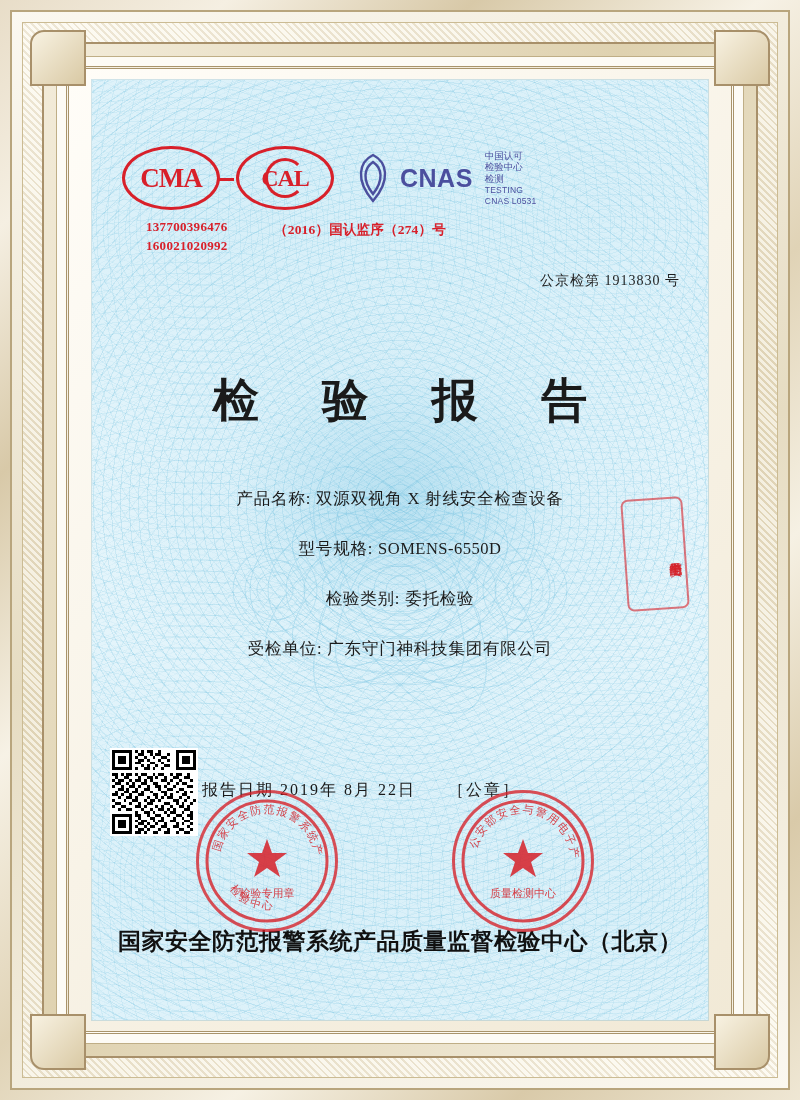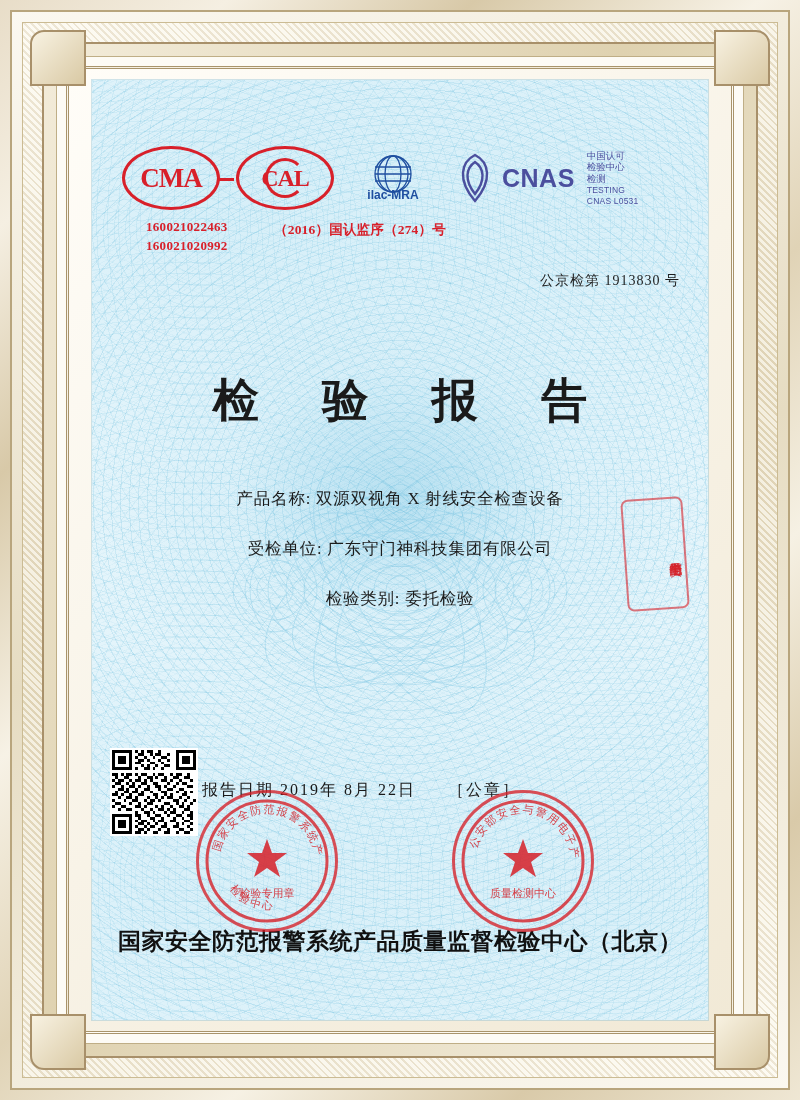--- a/index.html
+++ b/index.html
@@ -375,71 +375,64 @@
     </svg>
 
     <div class="logo-row">
       <div class="logo-ma">
         <span>CMA</span>
       </div>
       <div class="logo-al">
         <span class="al-c"></span>
         <span style="position:relative;z-index:2;font-size:24px;">CAL</span>
       </div>
-      <div class="logo-ilac">
-        <svg width="80" height="40" viewBox="0 0 80 40">
-          <g fill="none" stroke="#1f4fa0" stroke-width="1.3">
-            <circle cx="40" cy="20" r="18"></circle>
-            <ellipse cx="40" cy="20" rx="8" ry="18"></ellipse>
-            <ellipse cx="40" cy="20" rx="15" ry="18"></ellipse>
-            <path d="M22 13 H58 M22 27 H58 M22 20 H58"></path>
-          </g>
-        </svg>
-        <div style="font-family:'Liberation Sans',sans-serif;font-weight:bold;font-size:12px;margin-top:-6px;">ilac-MRA</div>
-      </div>
       <div class="logo-cnas">
         <svg class="cnas-mark" viewBox="0 0 46 52">
           <g fill="none" stroke="#4b4f9e" stroke-width="2.4">
             <path d="M23 3 C 9 10, 5 28, 23 49 C 41 28, 37 10, 23 3 Z"></path>
             <path d="M23 10 C 14 16, 12 28, 23 42 C 34 28, 32 16, 23 10 Z"></path>
           </g>
         </svg>
         <div class="cnas-text">CNAS</div>
         <div class="cnas-side">
           <div class="cn">中国认可</div>
           <div class="cn">检验中心</div>
           <div class="cn">检测</div>
           <div class="en">TESTING</div>
           <div class="en">CNAS L0531</div>
         </div>
       </div>
     </div>
 
     <div class="cert-nums">
-      <div>160021022463</div>
+      <div>137700396476</div>
       <div>160021020992</div>
     </div>
     <div class="cma-line">（2016）国认监序（274）号</div>
 
     <div class="report-no">公京检第 1913830 号</div>
 
     <div class="doc-title">检 验 报 告</div>
 
     <div class="fields">
       <div class="field-row">
         <span class="field-label">产品名称:</span>
         <span class="field-value">双源双视角 X 射线安全检查设备</span>
       </div>
       <div class="field-row">
-        <span class="field-label">受检单位:</span>
-        <span class="field-value">广东守门神科技集团有限公司</span>
+        <span class="field-label">型号规格:</span>
+        <span class="field-value mono">SOMENS-6550D</span>
       </div>
       <div class="field-row">
         <span class="field-label">检验类别:</span>
         <span class="field-value">委托检验</span>
+      </div>
+      <div class="field-row">
+        <span class="field-label">受检单位:</span>
+        <span class="field-value">广东守门神科技集团有限公司</span>
       </div>
     </div>
 
     <svg class="qr" viewBox="0 0 29 29" shape-rendering="crispEdges">
       <rect width="29" height="29" fill="#ffffff"></rect>
       <g fill="#000000">
         <rect x="0" y="0" width="7" height="1"></rect>
           <rect x="0" y="6" width="7" height="1"></rect>
         <rect x="0" y="0" width="1" height="7"></rect>
           <rect x="6" y="0" width="1" height="7"></rect>

